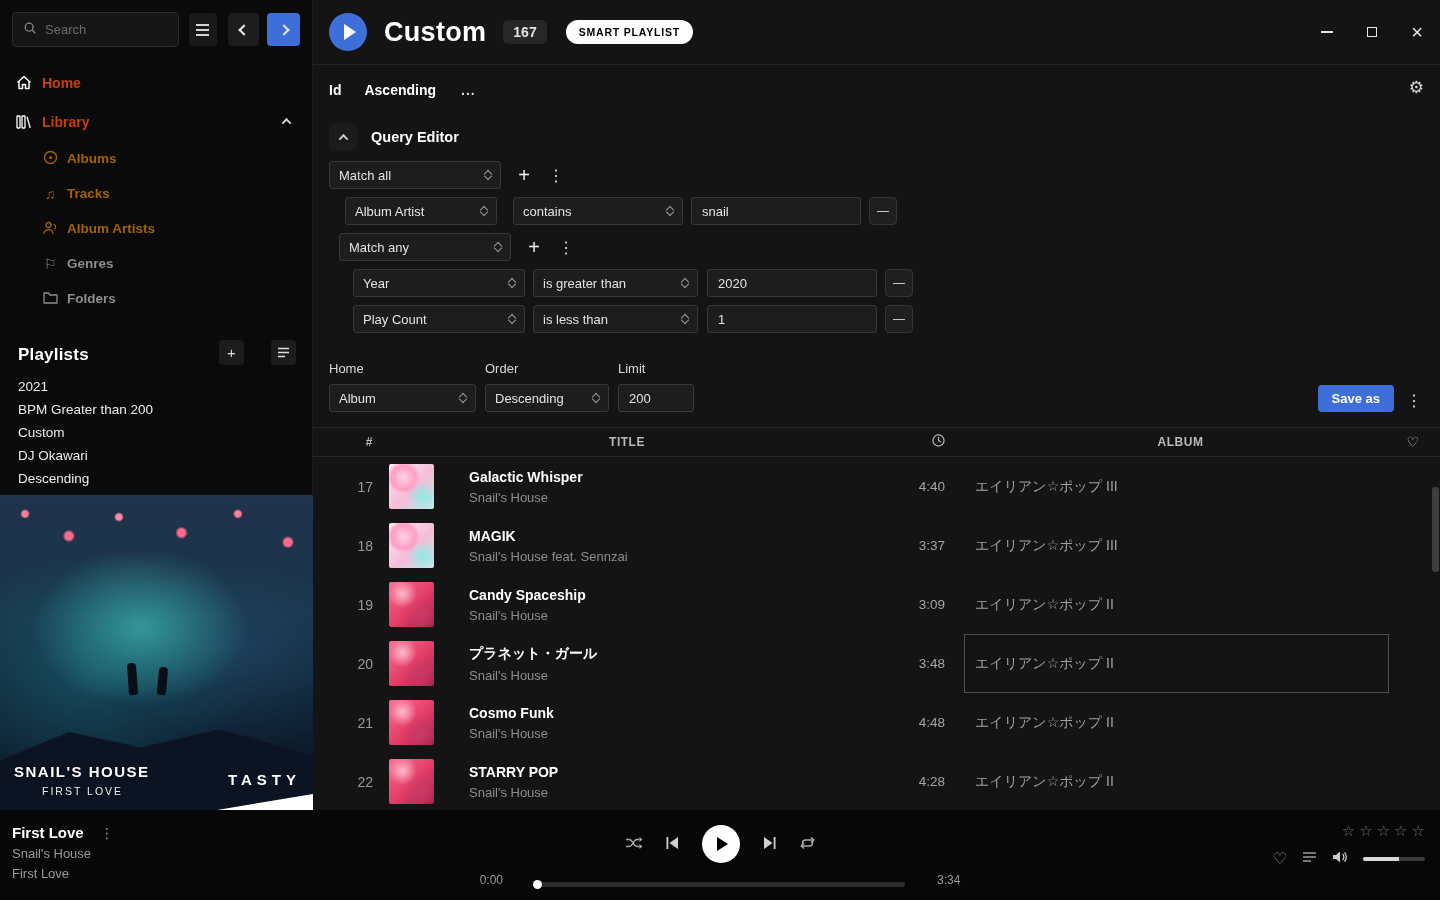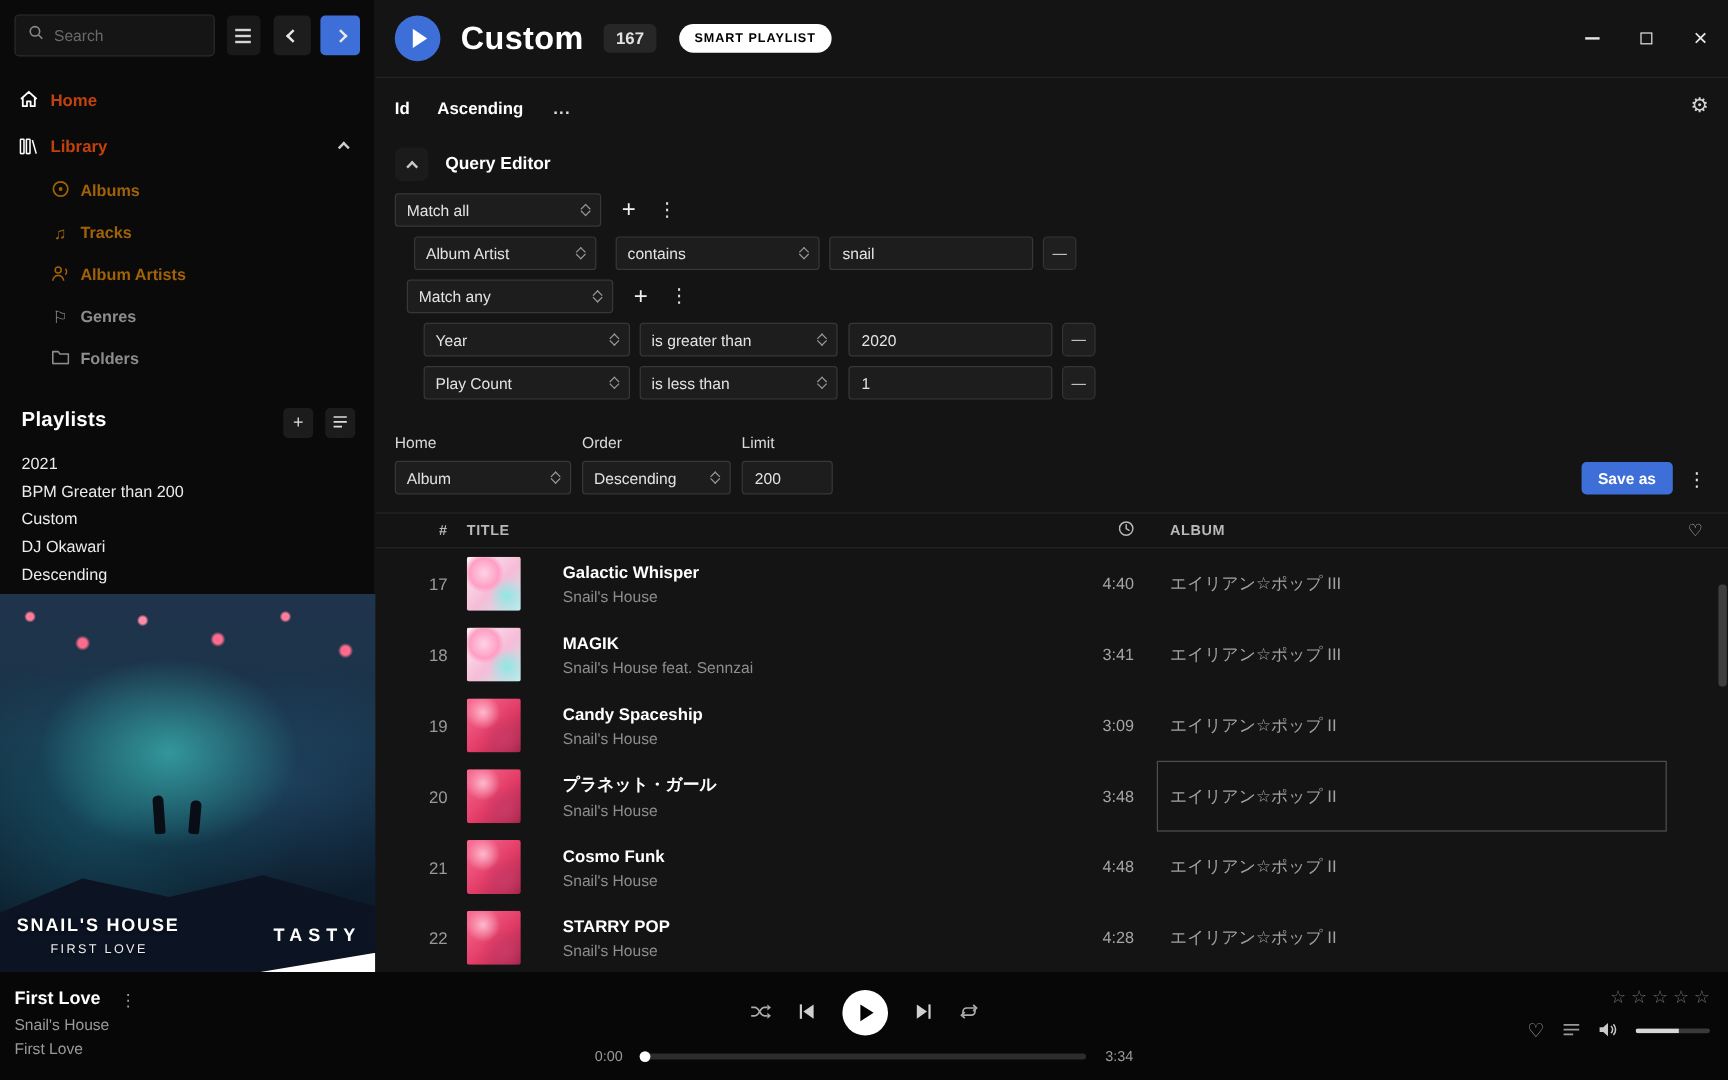--- a/index.html
+++ b/index.html
@@ -30,21 +30,21 @@
   .icon-menu i{display:block;width:13px;height:2px;background:#d5d5d5;}
 
   .nav{padding-top:10px;}
   .nav-item{display:flex;align-items:center;gap:6px;height:39px;padding:0 16px;font-size:14px;font-weight:700;color:#c2410c;cursor:pointer;}
   .nav-item .grow{flex:1;}
   .nav-item .chv{width:7px;height:7px;color:#cfcfcf;}
   .sub-item{display:flex;align-items:center;gap:9px;height:35px;padding:0 16px 0 42px;font-size:13.5px;font-weight:700;color:#a16207;cursor:pointer;}
   .sub-item.dim{color:#8d8d8d;}
   .sub-item .gi{font-size:14px;line-height:1;width:16px;text-align:center;}
 
-  .pl-header{display:flex;align-items:flex-start;margin:24px 16px 10px 18px;}
+  .pl-header{display:flex;align-items:flex-end;margin:24px 16px 10px 18px;gap:17px;}
   .pl-title{font-size:17px;font-weight:800;flex:1;letter-spacing:.2px;}
   .pl-btn{width:25px;height:25px;border-radius:4px;background:#1c1c1c;border:none;display:flex;align-items:center;justify-content:center;margin-left:10px;color:#ddd;font-size:15px;cursor:pointer;}
   .pl-item{padding:4px 18px;font-size:13.5px;color:#ececec;cursor:pointer;}
 
   .sb-art{margin-top:auto;position:relative;width:313px;height:315px;overflow:hidden;
     background:
       radial-gradient(7px 7px at 8% 6%, #ff7d9b 40%, transparent 70%),
       radial-gradient(9px 9px at 22% 13%, #ff6b8d 40%, transparent 70%),
       radial-gradient(7px 7px at 38% 7%, #ff8aa5 40%, transparent 70%),
       radial-gradient(9px 9px at 58% 12%, #ff6b8d 40%, transparent 70%),
@@ -109,21 +109,21 @@
   .sol-label{font-size:13px;color:#d9d9d9;}
   .w-sort{width:147px;} .w-order{width:124px;}
   .qinput.w-limit{width:76px;}
   .saveas{position:absolute;right:46px;bottom:0;height:27px;padding:0 14px;background:#3e6fd9;color:#fff;border:none;border-radius:4px;font-size:13px;font-weight:700;font-family:inherit;cursor:pointer;}
   .sol-dots{position:absolute;right:18px;bottom:2px;font-size:16px;color:#e0e0e0;background:none;border:none;cursor:pointer;}
 
   
   .table{margin-top:15px;}
   .tgrid{display:grid;grid-template-columns:60px 79px 413px 80px 30px 411px 54px;align-items:center;}
   .thead{height:30px;border-top:1px solid #262626;border-bottom:1px solid #262626;color:#b9b9b9;font-size:12px;letter-spacing:.5px;}
-  .th{background:none;border:none;color:#b9b9b9;font-family:inherit;font-size:12px;font-weight:700;letter-spacing:.5px;text-align:left;cursor:pointer;}
+  .th{background:none;border:none;color:#b9b9b9;font-family:inherit;font-size:12px;font-weight:700;letter-spacing:.5px;text-align:center;cursor:pointer;}
   .th-num{text-align:right;}
   .th-title{grid-column:2/4;padding-left:16px;}
   .th-clock{grid-column:4;justify-self:end;display:flex;align-items:center;}
   .th-album{grid-column:6;}
   .th-heart{grid-column:7;justify-self:center;font-size:14px;}
   .trow{height:59px;cursor:default;}
   .td-num{text-align:right;color:#9a9a9a;font-size:14px;}
   .td-art{margin-left:16px;width:45px;height:45px;border-radius:2px;flex:0 0 auto;}
   .art-iii{background:
       radial-gradient(22px 22px at 32% 30%, #ffd3e5 0%, #ff9ec4 55%, transparent 75%),
@@ -146,21 +146,21 @@
   .p-left{position:absolute;left:12px;top:14px;}
   .p-track-row{display:flex;align-items:center;gap:16px;}
   .p-track{font-size:15px;font-weight:700;color:#fff;}
   .p-kebab{color:#9a9a9a;font-size:14px;background:none;border:none;cursor:pointer;}
   .p-sub{font-size:13px;color:#9a9a9a;margin-top:5px;}
   .p-center{position:absolute;left:50%;top:12px;transform:translateX(-50%);display:flex;flex-direction:column;align-items:center;}
   .p-transport{display:flex;align-items:center;gap:22px;height:44px;}
   .t-btn{background:none;border:none;cursor:pointer;display:flex;align-items:center;justify-content:center;}
   .p-play{width:38px;height:38px;background:#fff;border-radius:50%;border:none;display:flex;align-items:center;justify-content:center;cursor:pointer;}
   .p-play .tri2{width:0;height:0;border-left:11px solid #000;border-top:7px solid transparent;border-bottom:7px solid transparent;margin-left:3px;}
-  .p-progress{display:flex;align-items:center;gap:16px;margin-top:7px;}
+  .p-progress{display:flex;align-items:flex-end;gap:32px;margin-top:7px;}
   .p-time{font-size:12px;color:#9a9a9a;width:34px;}
   .p-time.r{text-align:left;}
   .p-time.l{text-align:right;}
   .p-bar{width:370px;height:5px;background:#2d2d2d;border-radius:3px;position:relative;cursor:pointer;}
   .p-thumb{position:absolute;left:-2px;top:-2px;width:9px;height:9px;background:#fff;border-radius:50%;}
   .p-right{position:absolute;right:15px;top:12px;display:flex;flex-direction:column;align-items:flex-end;gap:9px;}
   .p-stars{display:flex;gap:4px;}
   .p-stars button{background:none;border:none;color:#6e6e6e;font-size:15px;cursor:pointer;padding:0;}
   .p-icons{display:flex;align-items:center;gap:15px;}
   .p-heart{font-size:16px;color:#9a9a9a;background:none;border:none;cursor:pointer;}
@@ -462,21 +462,21 @@
         <div></div>
       </div>
 
       <div class="tgrid trow">
         <div class="td-num">18</div>
         <div class="td-art art-iii"></div>
         <div class="td-title">
             <div class="t">MAGIK</div>
             <div class="a">Snail's House feat. Sennzai</div>
           </div>
-        <div class="td-dur">3:41</div>
+        <div class="td-dur">3:37</div>
         <div></div>
         <div class="td-album" style="grid-column:6">エイリアン☆ポップ III</div>
         <div></div>
       </div>
 
       <div class="tgrid trow">
         <div class="td-num">19</div>
         <div class="td-art art-ii"></div>
         <div class="td-title">
             <div class="t">Candy Spaceship</div>

